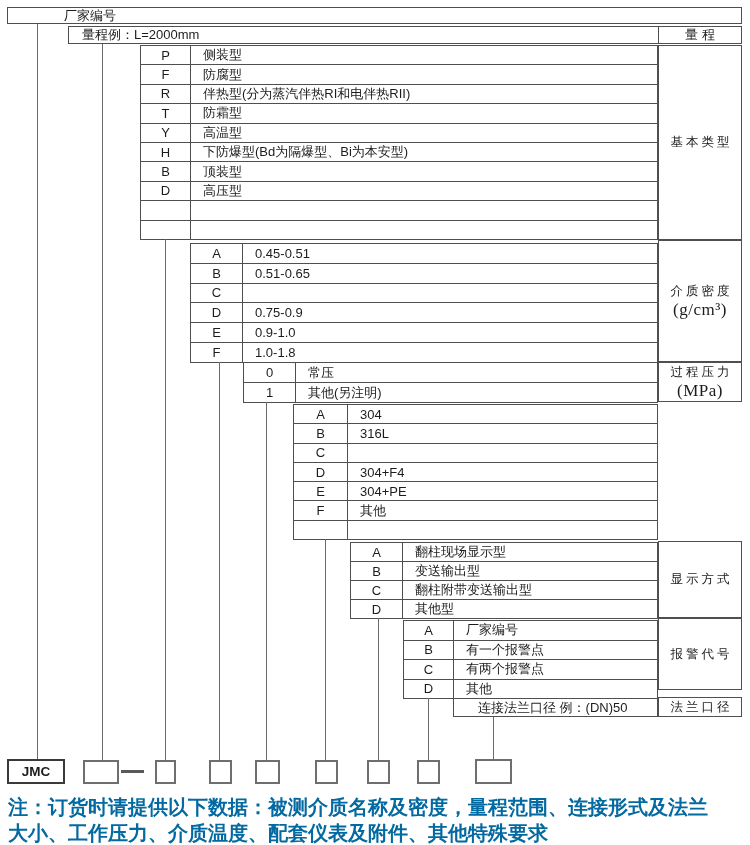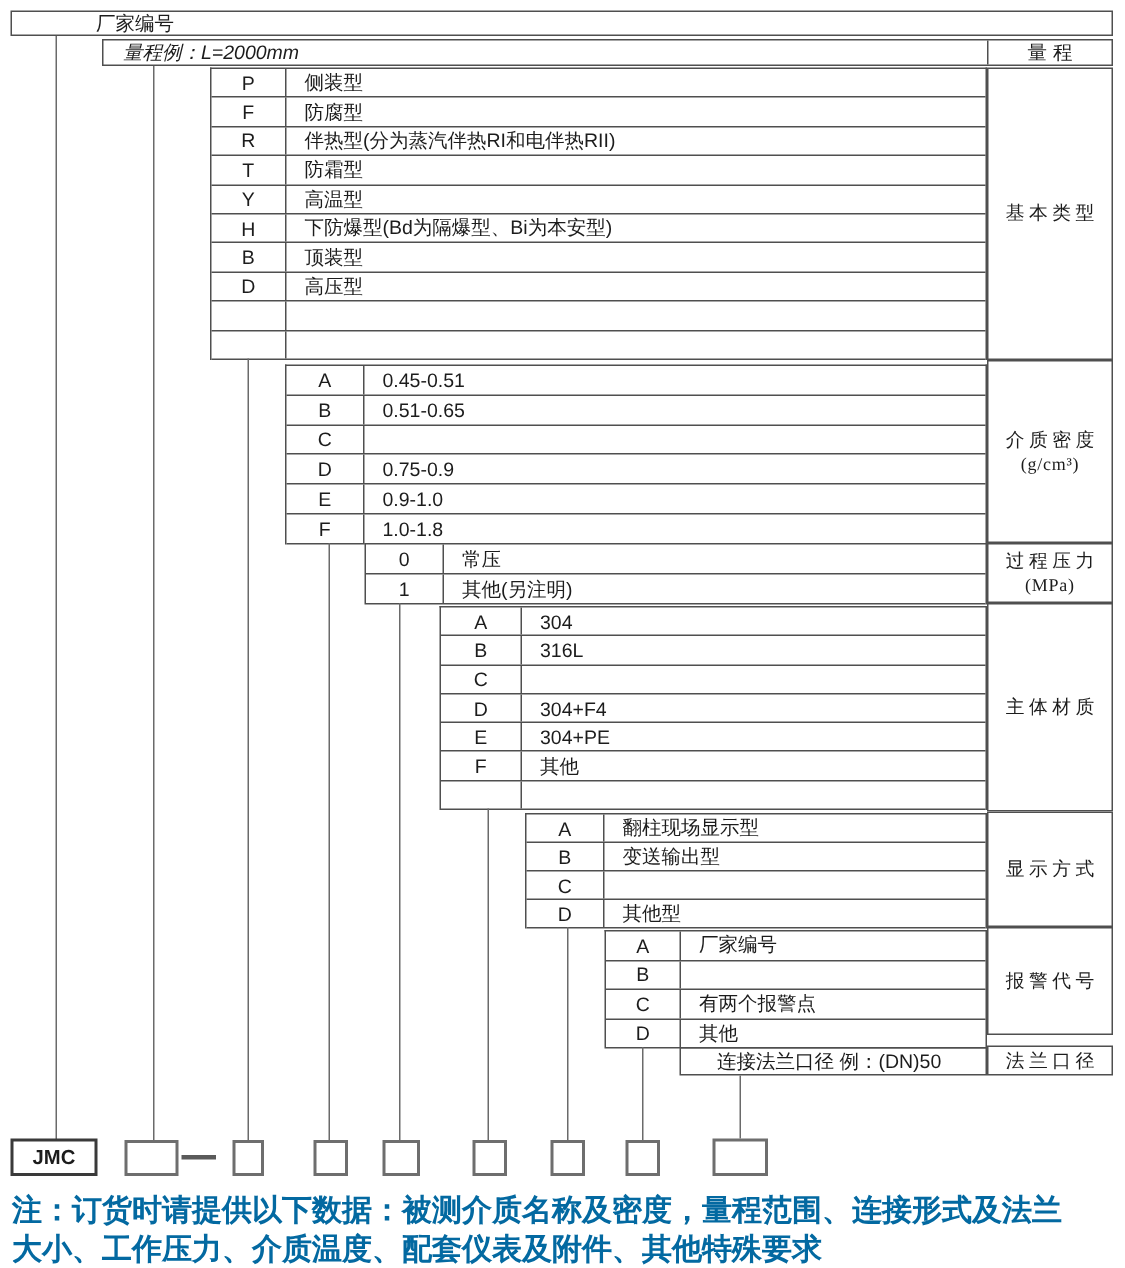--- a/index.html
+++ b/index.html
@@ -17,21 +17,21 @@
   .abs { position: absolute; }
 
   
   .hdrbox {
     border: 1px solid var(--line);
     display: flex; align-items: center;
     background: #fff;
   }
   #factory-box { left:7px; top:7px; width:735px; height:17px; padding-left:56px; }
   #range-row { left:68px; top:26px; width:674px; height:18px; border:1px solid var(--line); display:flex; }
-  #range-row .main { width:590px; border-right:1px solid var(--line); display:flex; align-items:center; padding-left:13px;font-style:italic; }
+  #range-row .main { width:590px; border-right:1px solid var(--line); display:flex; align-items:center; padding-left:13px; }
   #range-row .lbl { flex:1; display:flex; align-items:center; justify-content:center; }
 
   
   .tbl {
     position:absolute;
     border:1px solid var(--line);
     border-bottom:none;
     background:#fff;
   }
   .tbl .row { display:flex; height:var(--rowh); border-bottom:1px solid var(--line); }
@@ -43,21 +43,21 @@
 
   
   .lblcell {
     position:absolute; left:658px; width:84px;
     border:1px solid var(--line);
     display:flex; flex-direction:column; align-items:center; justify-content:center;
     font-family:"Liberation Serif", serif;
     font-size:12.5px; letter-spacing:3px; text-indent:3px;
     background:#fff; text-align:right;
   }
-  .lblcell .sub { letter-spacing:0.5px; text-indent:0; font-size:12px; margin-top:0; }
+  .lblcell .sub { letter-spacing:0.5px; text-indent:0; font-size:17px; margin-top:0; }
 
   
   #flange-row {
     left:453px; top:698px; width:205px; height:19px;
     border:1px solid var(--line);
     display:flex; align-items:center; padding-left:24px; white-space:nowrap;
   }
 
   
   .vline { position:absolute; width:1px; background:#6a6a6a; }
@@ -207,34 +207,36 @@
       <div class="row">
         <div class="code">A</div>
         <div class="desc">翻柱现场显示型</div>
       </div>
       <div class="row">
         <div class="code">B</div>
         <div class="desc">变送输出型</div>
       </div>
       <div class="row">
         <div class="code">C</div>
+        <div class="desc">翻柱附带变送输出型</div>
       </div>
       <div class="row">
         <div class="code">D</div>
         <div class="desc">其他型</div>
       </div>
     </div>
 
   <div class="tbl" style="left:403px; top:620px; width:255px; --codew:50px; --rowh:19.5px;">
       <div class="row">
         <div class="code">A</div>
         <div class="desc">厂家编号</div>
       </div>
       <div class="row">
         <div class="code">B</div>
+        <div class="desc">有一个报警点</div>
       </div>
       <div class="row">
         <div class="code">C</div>
         <div class="desc">有两个报警点</div>
       </div>
       <div class="row">
         <div class="code">D</div>
         <div class="desc">其他</div>
       </div>
     </div>
@@ -244,23 +246,20 @@
   <div class="lblcell" style="top:45px;  height:195px;">
     <span>基本类型</span>
   </div>
   <div class="lblcell" style="top:240px; height:122px;">
     <span>介质密度</span>
     <span class="sub">(g/cm³)</span>
   </div>
   <div class="lblcell" style="top:362px; height:40px;">
     <span>过程压力</span>
     <span class="sub">(MPa)</span>
-  </div>
-  <div class="lblcell" style="top:402px; height:139px;">
-    <span>主体材质</span>
   </div>
   <div class="lblcell" style="top:541px; height:77px;">
     <span>显示方式</span>
   </div>
   <div class="lblcell" style="top:618px; height:72px;">
     <span>报警代号</span>
   </div>
   <div class="lblcell" style="top:697px; height:20px;">
     <span>法兰口径</span>
   </div>

